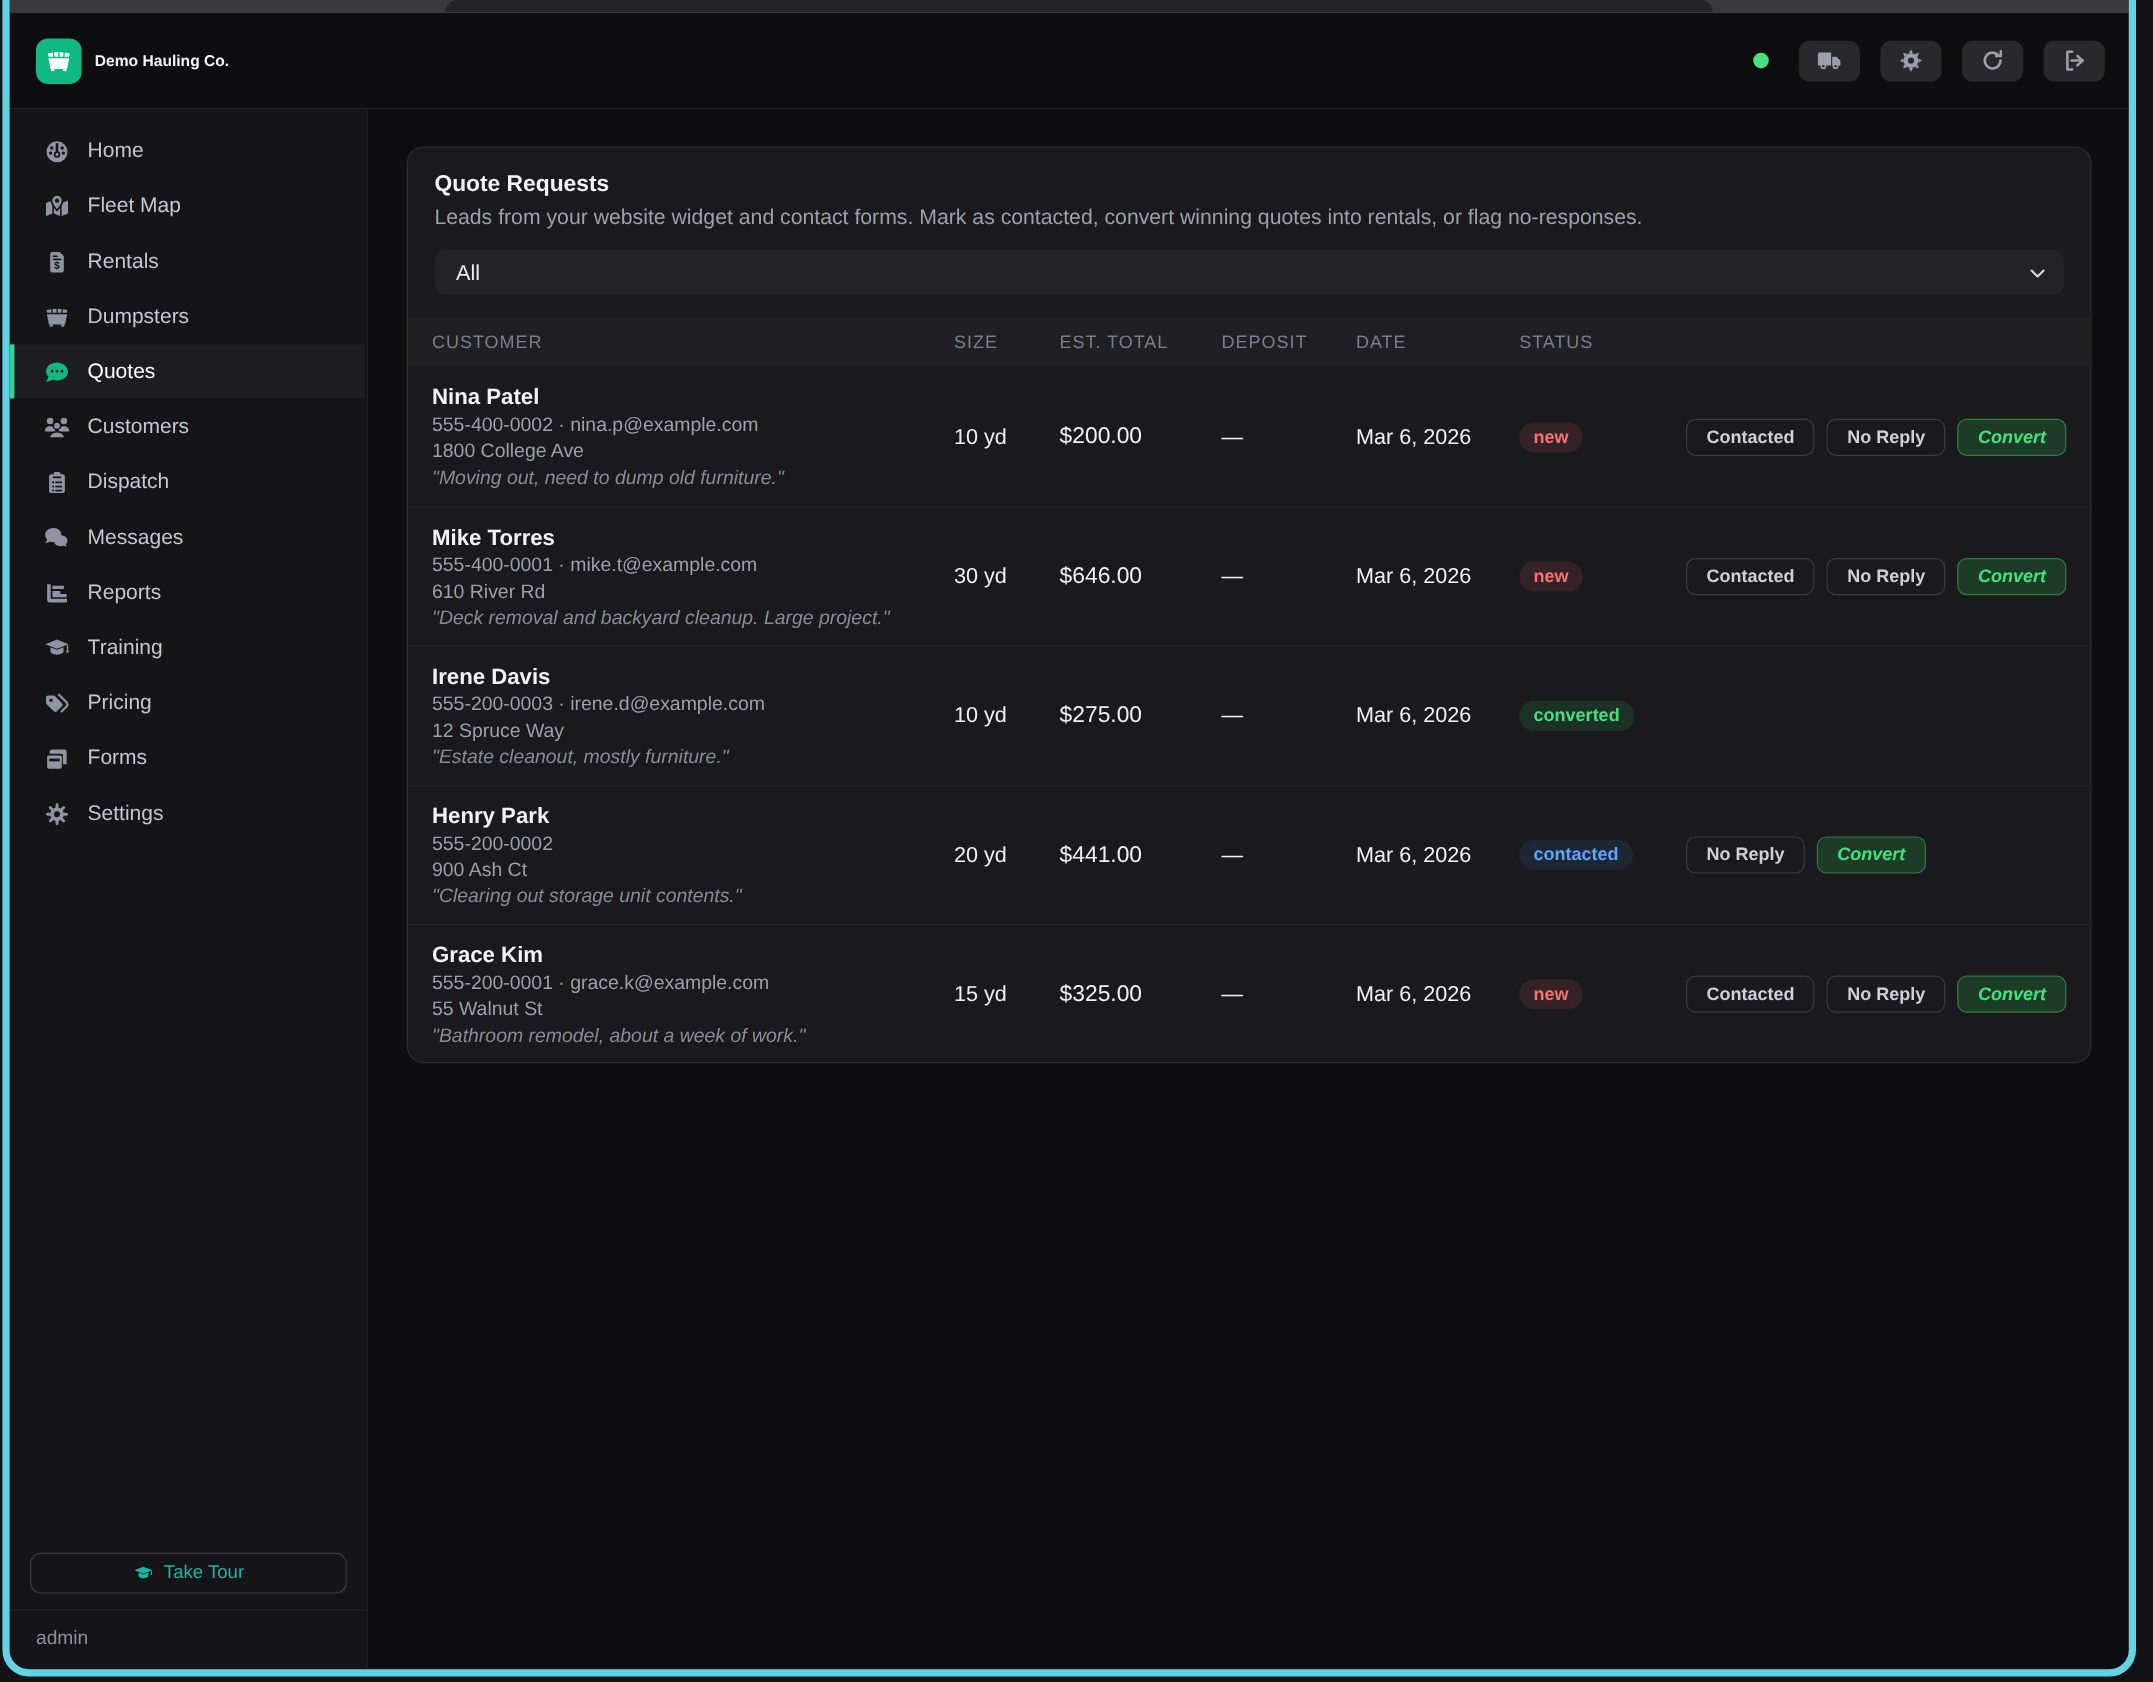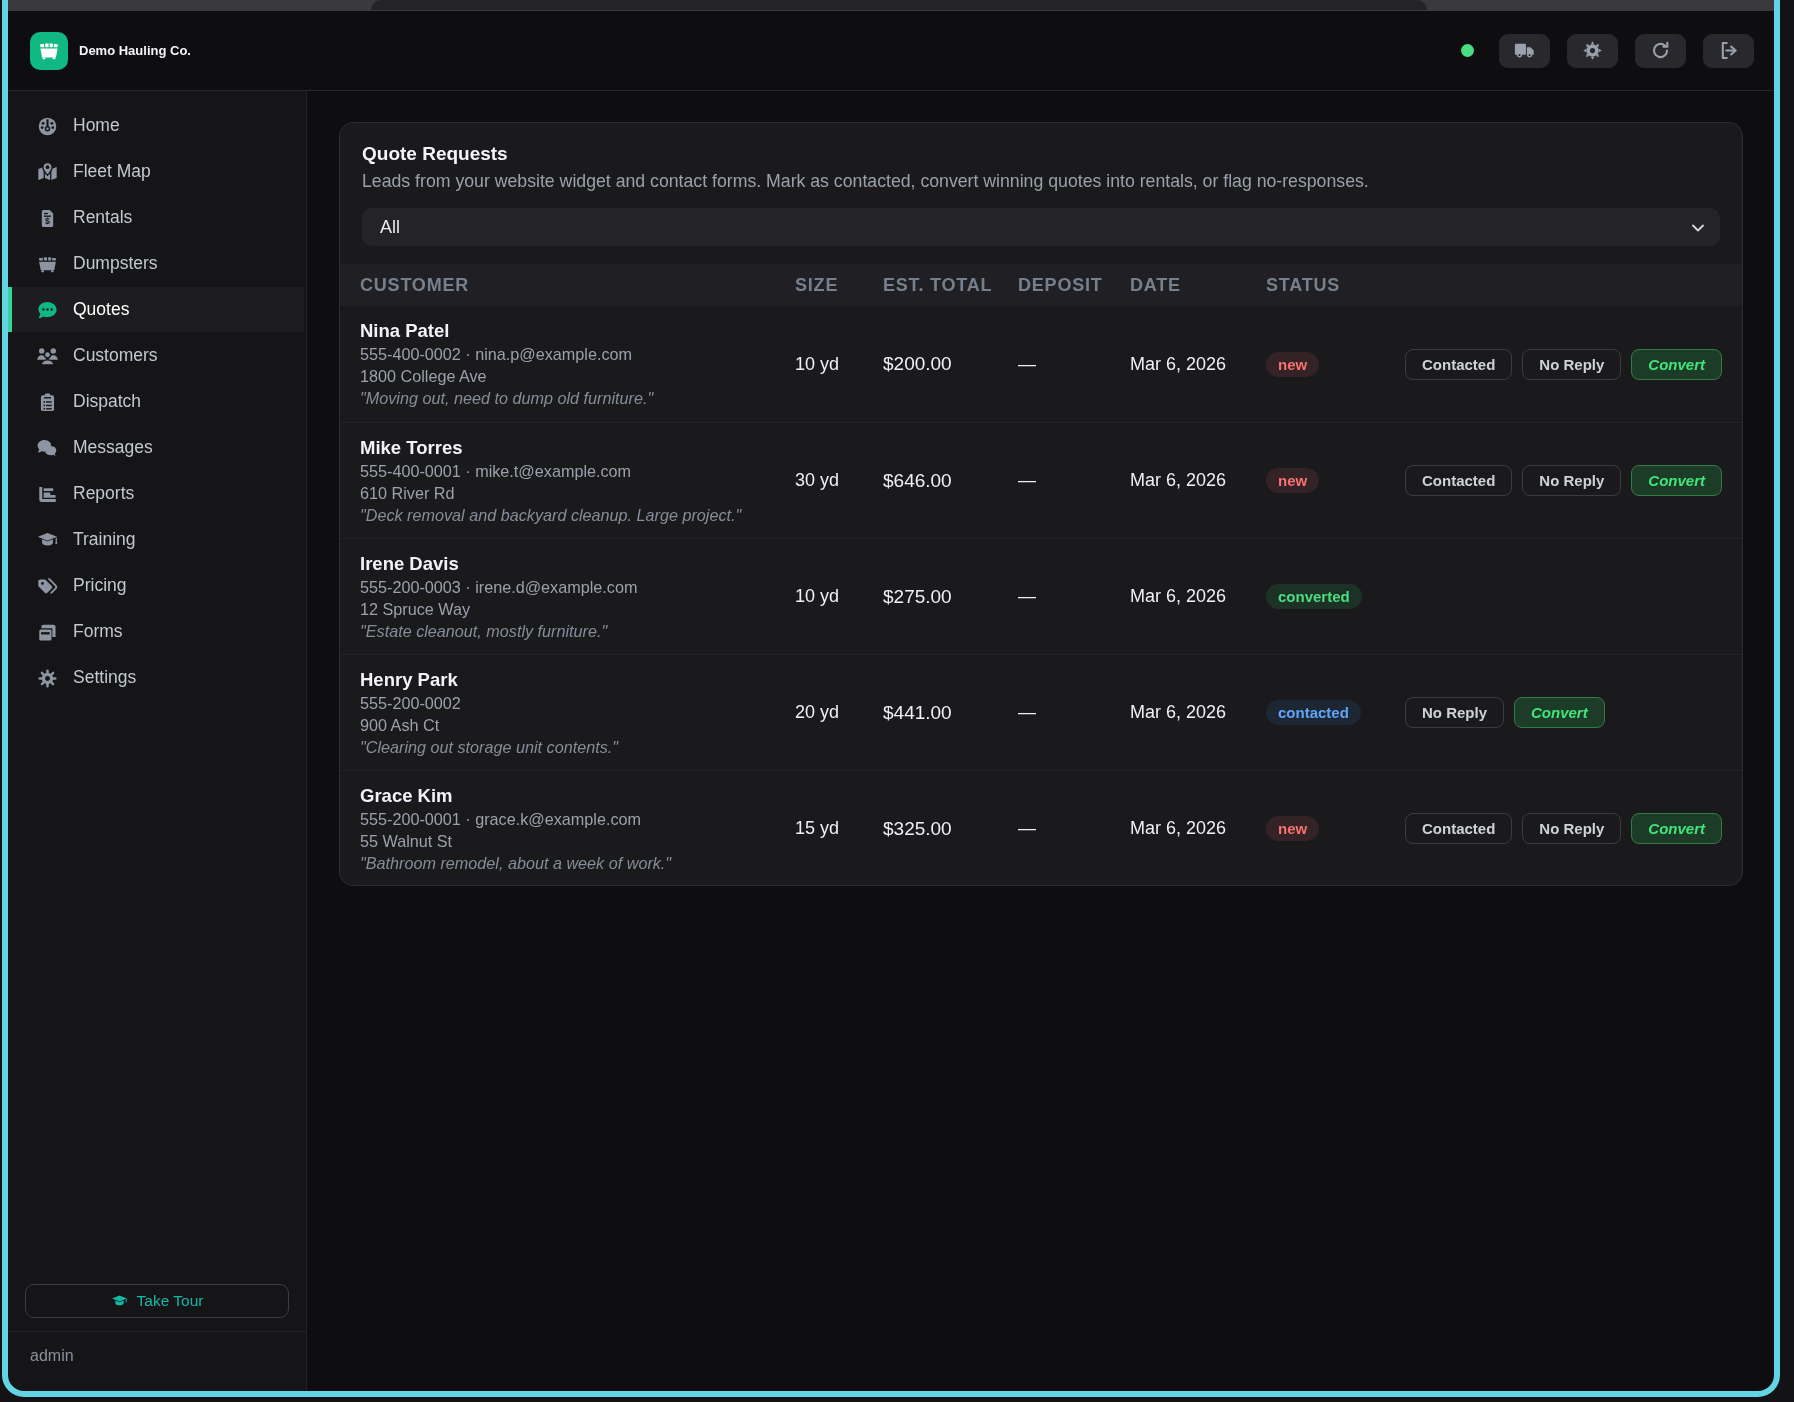--- a/index.html
+++ b/index.html
@@ -31,36 +31,36 @@
   display:flex; flex-direction:column; }
 .nav { padding-top:12px; }
 .nav-item { height:45px; margin:0 2px 1px 0; display:flex; align-items:center;
   border-left:4px solid transparent; padding-left:25px; color:#c2c8d0; font-size:17.5px;text-align:right; }
 .nav-item .nico { width:20px; height:20px; margin-right:16px; color:#8d95a2; flex:0 0 20px; }
 .nav-item.active { background:#1d1d20; border-left-color:#34d399; color:#ffffff; }
 .nav-item.active .nico { color:#10b981; }
 .sspace { flex:1; }
 .tour { margin:0 17px 13px 17px; height:34px; border:1px solid #3c3c41; border-radius:9px;
   display:flex; align-items:center; justify-content:center; color:#14b8a6; font-size:15.5px; gap:9px; }
-.sfoot { border-top:1px solid #232327; height:60px; padding:15px 0 0 22px;
+.sfoot { border-top:1px solid #232327; height:50px; padding:15px 0 0 22px;
   color:#8a919d; font-size:16px; }
 
 
 .main { flex:1; background:#0e0e10; position:relative; }
 .card { position:absolute; left:32px; top:31px; width:1404px; height:764px;
   background:#1a1a1c; border:1px solid #2d2d31; border-radius:14px; overflow:hidden; }
 .card h2 { color:#f4f5f7; font-size:19px; font-weight:bold; margin:19px 22px 0 22px; line-height:24px; }
 .card .sub { color:#9aa1ac; font-size:17.7px; margin:4px 22px 0 22px; line-height:22px; }
 .sel { margin:16px 22px 0 22px; height:38px; background:#242428; border-radius:10px;
   display:flex; align-items:center; padding:0 18px; color:#e9ebee; font-size:18px; position:relative; }
 .sel svg { position:absolute; right:14px; top:12px; }
 
 .thead { margin-top:18px; height:42px; background:#202024; display:grid;
   grid-template-columns:435px 88px 135px 112px 136px 139px auto; padding:0 20px;
-  align-items:center; color:#76808d; font-size:18px; font-weight:bold; letter-spacing:.8px; }
+  align-items:center; color:#76808d; font-size:15px; font-weight:normal; letter-spacing:.8px; }
 .row { height:116px; border-top:1px solid #242428; display:grid;
   grid-template-columns:435px 88px 135px 112px 136px 139px auto; padding:0 20px; align-items:center; }
 .row .cell { color:#eef0f3; font-size:18px; }
 .row .cell.money { font-size:19px; }
 .cust .nm { color:#f2f3f5; font-size:18.5px; font-weight:bold; line-height:24px; }
 .cust .dt { color:#9aa1ac; font-size:16.2px; line-height:22px; }
 .cust .qn { color:#858d99; font-size:16.2px; font-style:italic; line-height:22px; }
 .pill { display:inline-block; padding:4px 12px; border-radius:999px; font-size:15px; font-weight:bold; }
 .pill.new { background:#332326; color:#f87171; }
 .pill.conv { background:#1d3227; color:#4ade80; }

